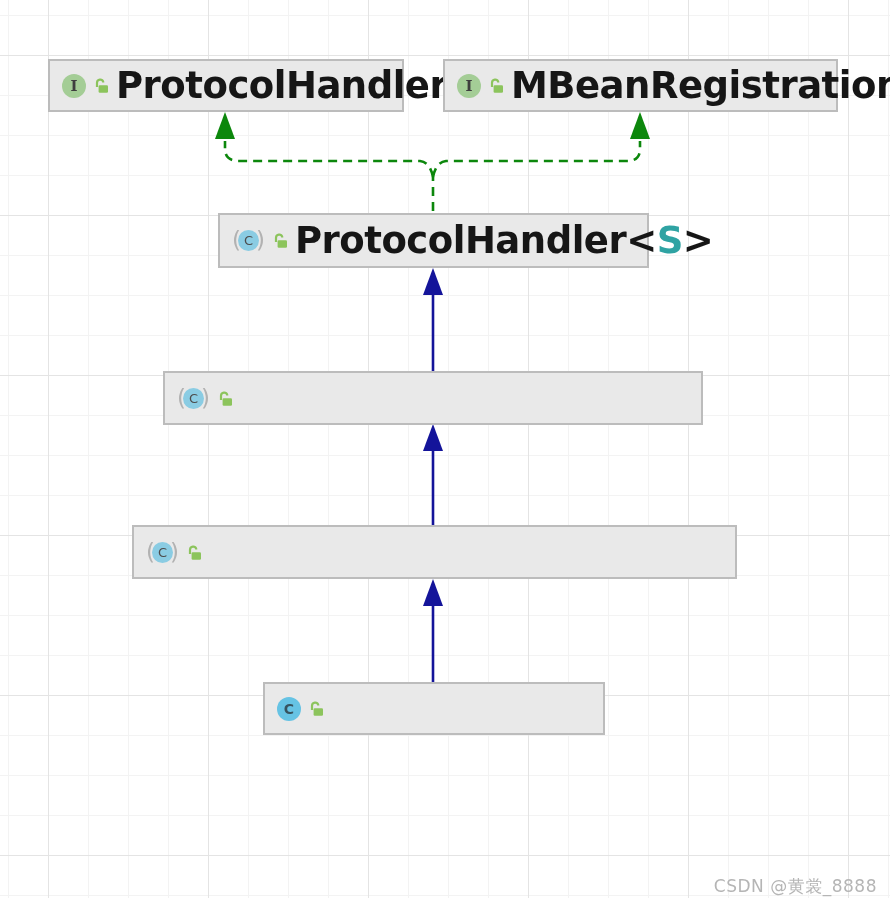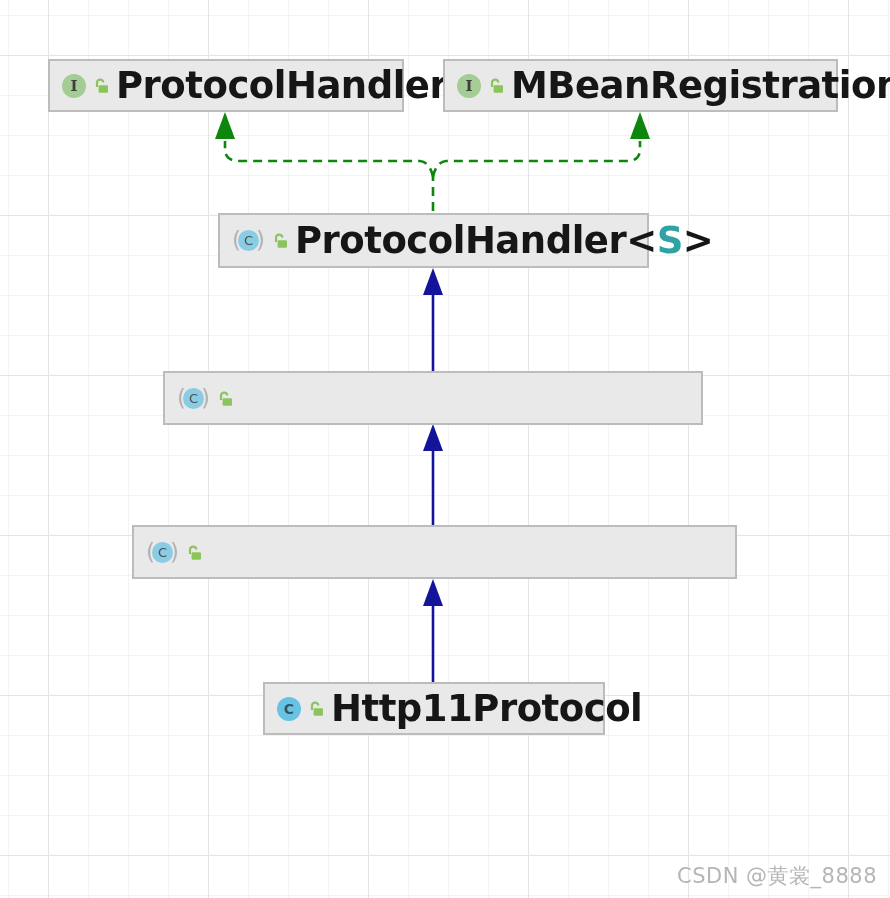--- a/index.html
+++ b/index.html
@@ -36,22 +36,22 @@
   .iface .glyph { font-family:"DejaVu Serif", serif; font-size:15px; font-weight:bold; color:#3e3e3e; }
   .cls { background:#66c3e4; }
   .cls .glyph { font-size:14px; font-weight:bold; color:#37535f; }
   .abstract-wrap { display:flex; align-items:center; flex:none; }
   .abstract-wrap .circle-icon { width:21px; height:21px; background:#8accе3; background:#8acce3; }
   .abstract-wrap .glyph { font-size:13px; color:#4c4c4c; }
   .paren { color:#b2b2b2; font-size:23px; line-height:21px; font-weight:400; }
   .paren.l { margin-right:-3px; } .paren.r { margin-left:-3px; }
   .lock-icon { flex:none; display:block; }
   .watermark {
-    position:absolute; right:13px; bottom:8px;
-    font-size:21px; color:#b5b5b5; letter-spacing:0.5px;
+    position:absolute; right:13px; bottom:0;
+    font-size:17px; color:#b5b5b5; letter-spacing:0.5px;
   }
 </style>
 </head>
 <body>
 
 <div class="canvas">
 
   <svg class="edges">
 
     <g stroke="#0c870c" stroke-width="2.6" fill="none" stroke-dasharray="9 6">
@@ -156,17 +156,16 @@
   <div class="node" style="left:263px; top:682px; width:342px; height:53px;">
     <span class="iconwrap">
       <span class="circle-icon cls">
         <span class="glyph">C</span>
       </span>
       <svg class="lock-icon" width="17" height="17" viewBox="0 0 17 17">
         <path d="M4,10 L4,5.6 A3.2,3.2 0 0 1 10.2,4.8 L10.2,5.6" fill="none" stroke="#8cc45c" stroke-width="2.2"></path>
         <rect x="5.6" y="8.2" width="9.4" height="7.6" rx="1.2" fill="#8cc45c"></rect>
       </svg>
     </span>
-    <span class="label"><span>Http11Protocol</span></span>
   </div>
 
   <div class="watermark">CSDN @黄裳_8888</div>
 </div>
 
 </body></html>

